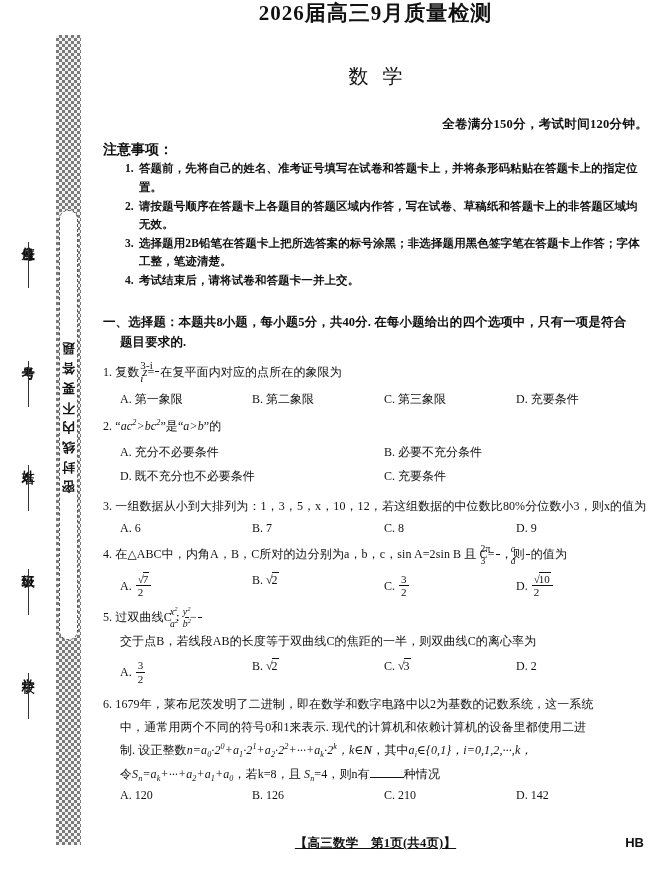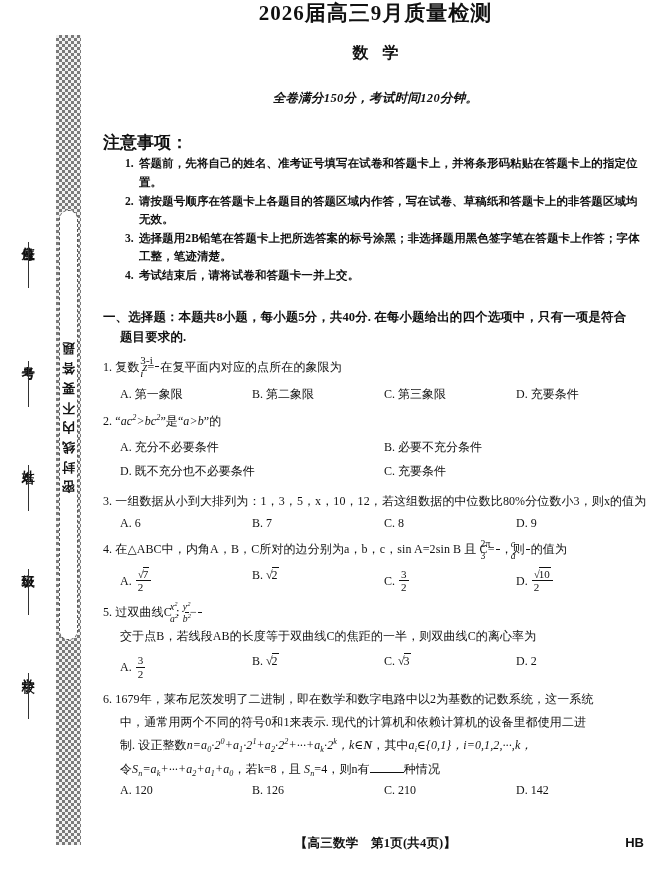--- a/index.html
+++ b/index.html
@@ -95,39 +95,38 @@
 
   #exam-title {
     text-align: center;
     font-size: 21px;
     font-weight: 700;
     letter-spacing: 1px;
     line-height: 1.3;
   }
   #subject-title {
     text-align: center;
-    font-size: 16px;
-    font-weight: 700;
+    font-size: 20px;
+    font-weight: 400;
     letter-spacing: 14px;
-    margin-top: 16px;
+    margin-top: 36px;
     padding-left: 14px;
   }
   #exam-meta {
-    text-align: center;
+    text-align: right;
     font-size: 12.5px;
     font-weight: 700;
     margin-top: 26px;
     letter-spacing: 0.3px;
-    font-style: italic;
   }
 
   #notice-title {
-    font-size: 17px;
-    font-weight: 700;
-    margin-top: 24px;
+    font-size: 14px;
+    font-weight: 700;
+    margin-top: 8px;
   }
   .notice-item {
     font-size: 11.5px;
     font-weight: 700;
     line-height: 1.62;
     margin-left: 22px;
     text-indent: -0.1px;
     padding-left: 14px;
     position: relative;
     letter-spacing: 0.1px;
@@ -187,20 +186,21 @@
     position: absolute;
     left: 103px;
     bottom: 38px;
     width: 545px;
     font-size: 12.5px;
     font-weight: 700;
   }
   #footer-center {
     text-align: center;
     letter-spacing: 0.2px;
+    text-decoration: underline;
   }
   #footer-code {
     position: absolute;
     right: 4px;
     top: 0;
     font-family: "Liberation Sans", sans-serif;
     font-weight: 700;
     font-size: 13px;
   }
 </style>

